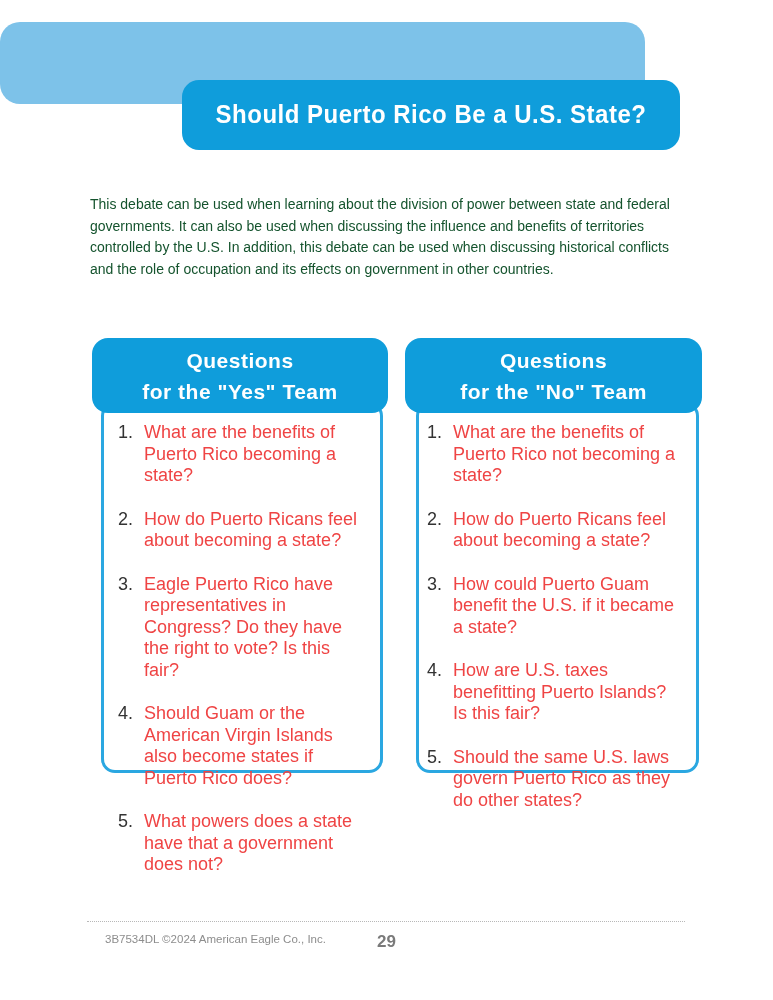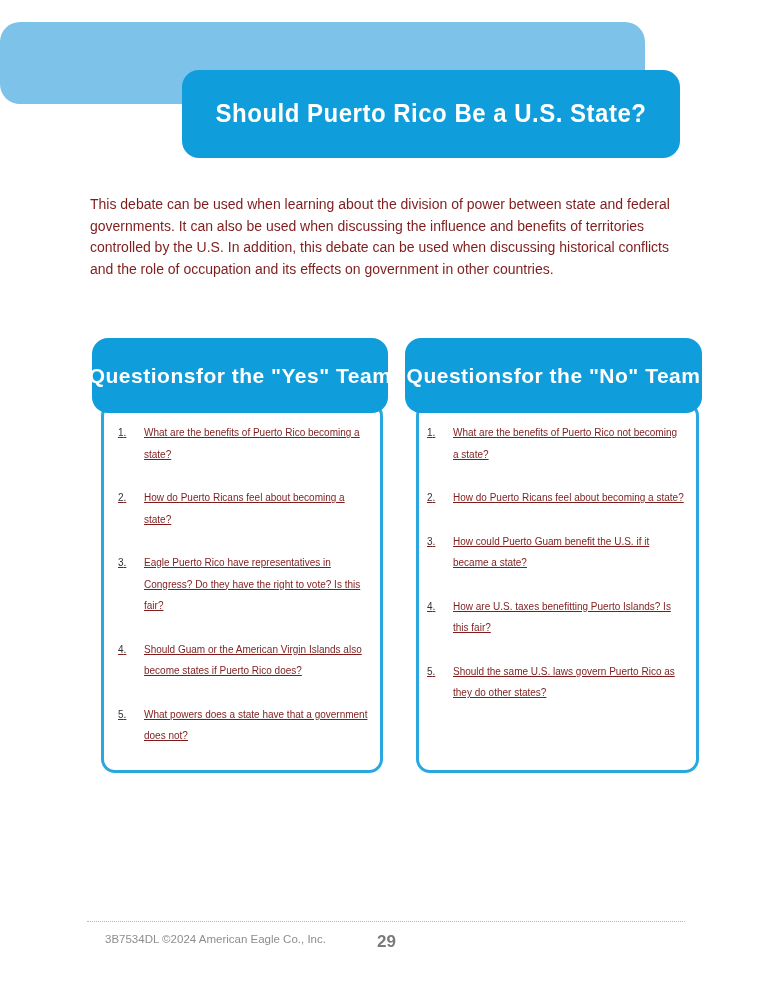--- a/index.html
+++ b/index.html
@@ -12,51 +12,51 @@
   }
 
   
   .banner-light {
     position:absolute; left:0px; top:22px;
     width:645px; height:82px;
     background:#7dc2e9;
     border-radius:20px;
   }
   .banner-title {
-    position:absolute; left:182px; top:70px;
-    width:498px; height:88px;
+    position:absolute; left:182px; top:80px;
+    width:498px; height:70px;
     background:#0f9ddb;
     border-radius:17px;
     display:flex; align-items:center; justify-content:center;
   }
   .banner-title .title-text {
     color:#ffffff;
     font-size:24px;
     font-weight:700;
     letter-spacing:0.5px;
     transform:scaleY(1.05);
     white-space:nowrap;
   }
 
   
   .intro {
     position:absolute; left:90px; top:180px;
     width:604px;
     font-size:14px;
     line-height:21.5px;
-    color:#7f1d1d;
+    color:#14532d;
   }
 
   
   .qheader {
     position:absolute;
     background:#0f9ddb;
     border-radius:16px;
     z-index:2;
-    display:flex; flex-direction:row;
+    display:flex; flex-direction:column;
     align-items:center; justify-content:center;
     text-align:center;
   }
   .qheader .hline {
     color:#ffffff;
     font-weight:700;
     font-size:21px;
     line-height:31px;
     letter-spacing:0.5px;
     white-space:nowrap;
@@ -78,24 +78,23 @@
   ol.qlist {
     list-style:none;
     margin:0; padding:0;
     counter-reset:q;
   }
   ol.qlist li {
     display:grid;
     grid-template-columns:26px 1fr;
     column-gap:0;
     margin-bottom:22px;
-    font-size:10px;
+    font-size:18px;
     line-height:21.5px;
-    color:#7f1d1d;
-    text-decoration:underline;
+    color:#ef4444;
   }
   ol.qlist li::before {
     counter-increment:q;
     content:counter(q) ".";
     color:#333333;
   }
 
   
   .footer-line {
     position:absolute; left:87px; top:921px;

